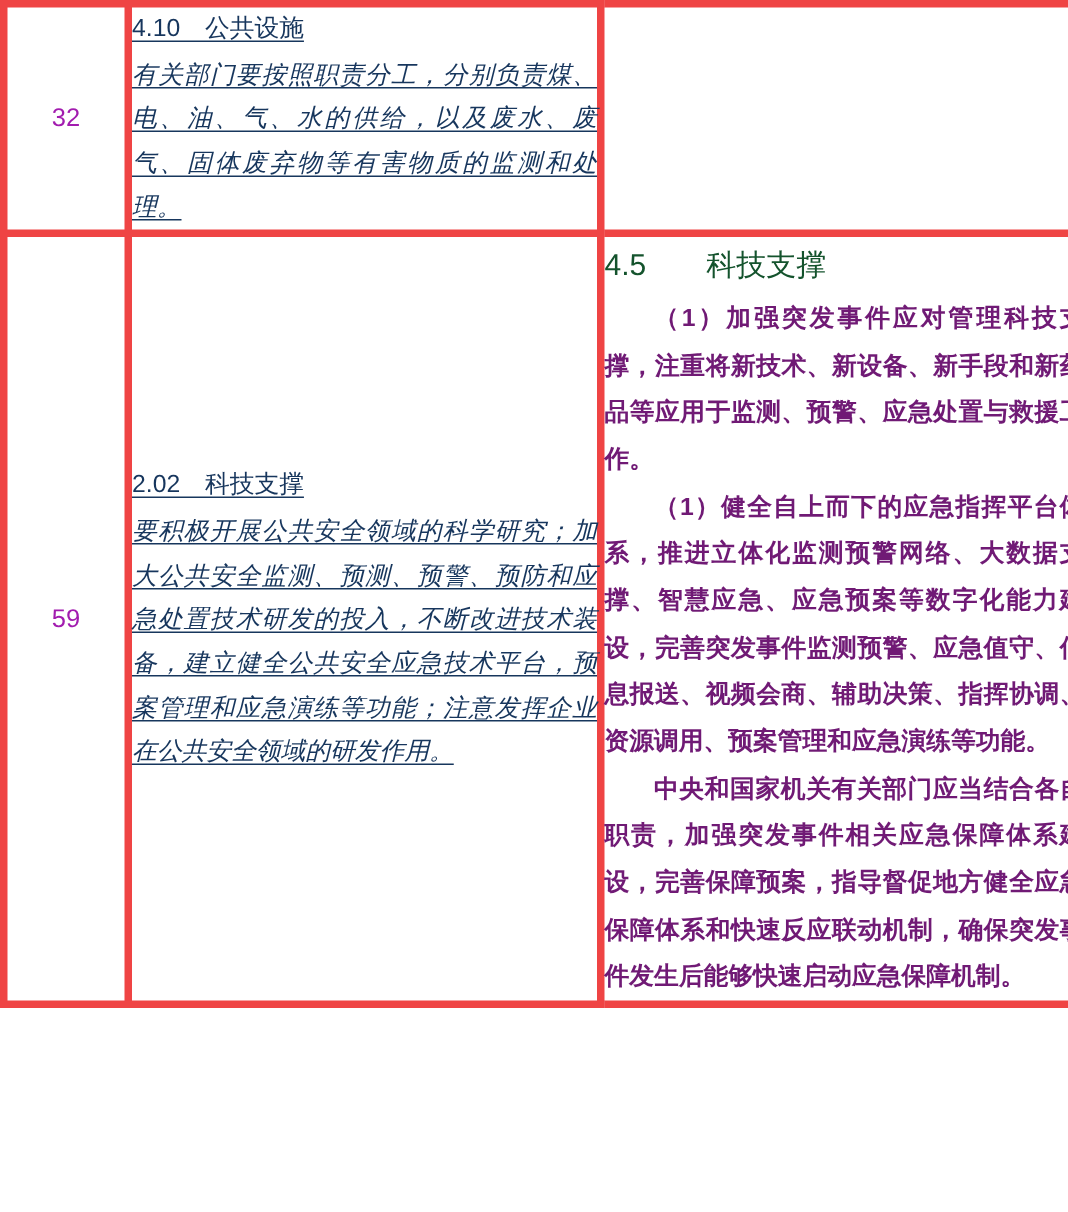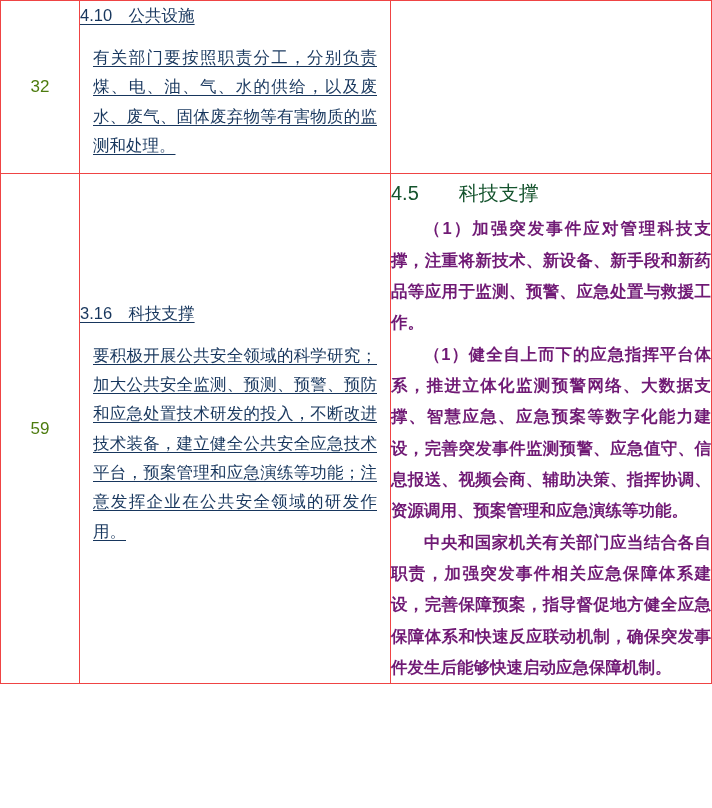--- a/index.html
+++ b/index.html
@@ -12,29 +12,29 @@
     height: 808px;
     font-family: "Liberation Sans", sans-serif;
     color: #1a2a4a;
   }
   table.doc-table {
     border-collapse: collapse;
     width: 712px;
     table-layout: fixed;
   }
   table.doc-table td {
-    border: 1px solid #ef4444;
+    border: 5px solid #ef4444;
     vertical-align: middle;
     padding: 0;
   }
   td.col-num {
     width: 78px;
     text-align: center;
     font-size: 17px;
-    color: #4d7c0f;
+    color: #a21caf;
     font-weight: normal;
   }
   td.col-mid {
     width: 310px;
     vertical-align: middle;
     padding: 8px 12px 10px 12px;
   }
   td.col-right {
     width: 320px;
     vertical-align: top;
@@ -50,23 +50,24 @@
     text-underline-offset: 3px;
     margin: 0 0 2px 0;
     white-space: pre;
   }
   .para-underline {
     font-size: 16.5px;
     line-height: 1.78;
     color: #17365d;
     text-decoration: underline;
     text-underline-offset: 3px;
-    margin: 13px;
+    margin: 0;
     text-align: justify;
     text-justify: inter-ideograph;
+    font-style: italic;
   }
   .right-heading {
     font-size: 20px;
     line-height: 1.9;
     color: #14532d;
     margin: 0 0 1px 0;
     white-space: pre;
   }
   .right-para {
     font-size: 16.5px;
@@ -100,21 +101,21 @@
     <td class="col-right">
       <p class="right-heading"></p>
     </td>
   </tr>
   <tr class="row33">
     <td class="col-num">
       <span>59</span>
     </td>
     <td class="col-mid">
       <span class="cell-inner-mid">
-        <p class="heading">3.16　科技支撑</p>
+        <p class="heading">2.02　科技支撑</p>
         <p class="para-underline">要积极开展公共安全领域的科学研究；加大公共安全监测、预测、预警、预防和应急处置技术研发的投入，不断改进技术装备，建立健全公共安全应急技术平台，预案管理和应急演练等功能；注意发挥企业在公共安全领域的研发作用。</p>
       </span>
     </td>
     <td class="col-right">
       <p class="right-heading">4.5　　科技支撑</p>
       <p class="right-para">（1）加强突发事件应对管理科技支撑，注重将新技术、新设备、新手段和新药品等应用于监测、预警、应急处置与救援工作。</p>
       <p class="right-para">（1）健全自上而下的应急指挥平台体系，推进立体化监测预警网络、大数据支撑、智慧应急、应急预案等数字化能力建设，完善突发事件监测预警、应急值守、信息报送、视频会商、辅助决策、指挥协调、资源调用、预案管理和应急演练等功能。</p>
       <p class="right-para">中央和国家机关有关部门应当结合各自职责，加强突发事件相关应急保障体系建设，完善保障预案，指导督促地方健全应急保障体系和快速反应联动机制，确保突发事件发生后能够快速启动应急保障机制。</p>
     </td>
   </tr>

